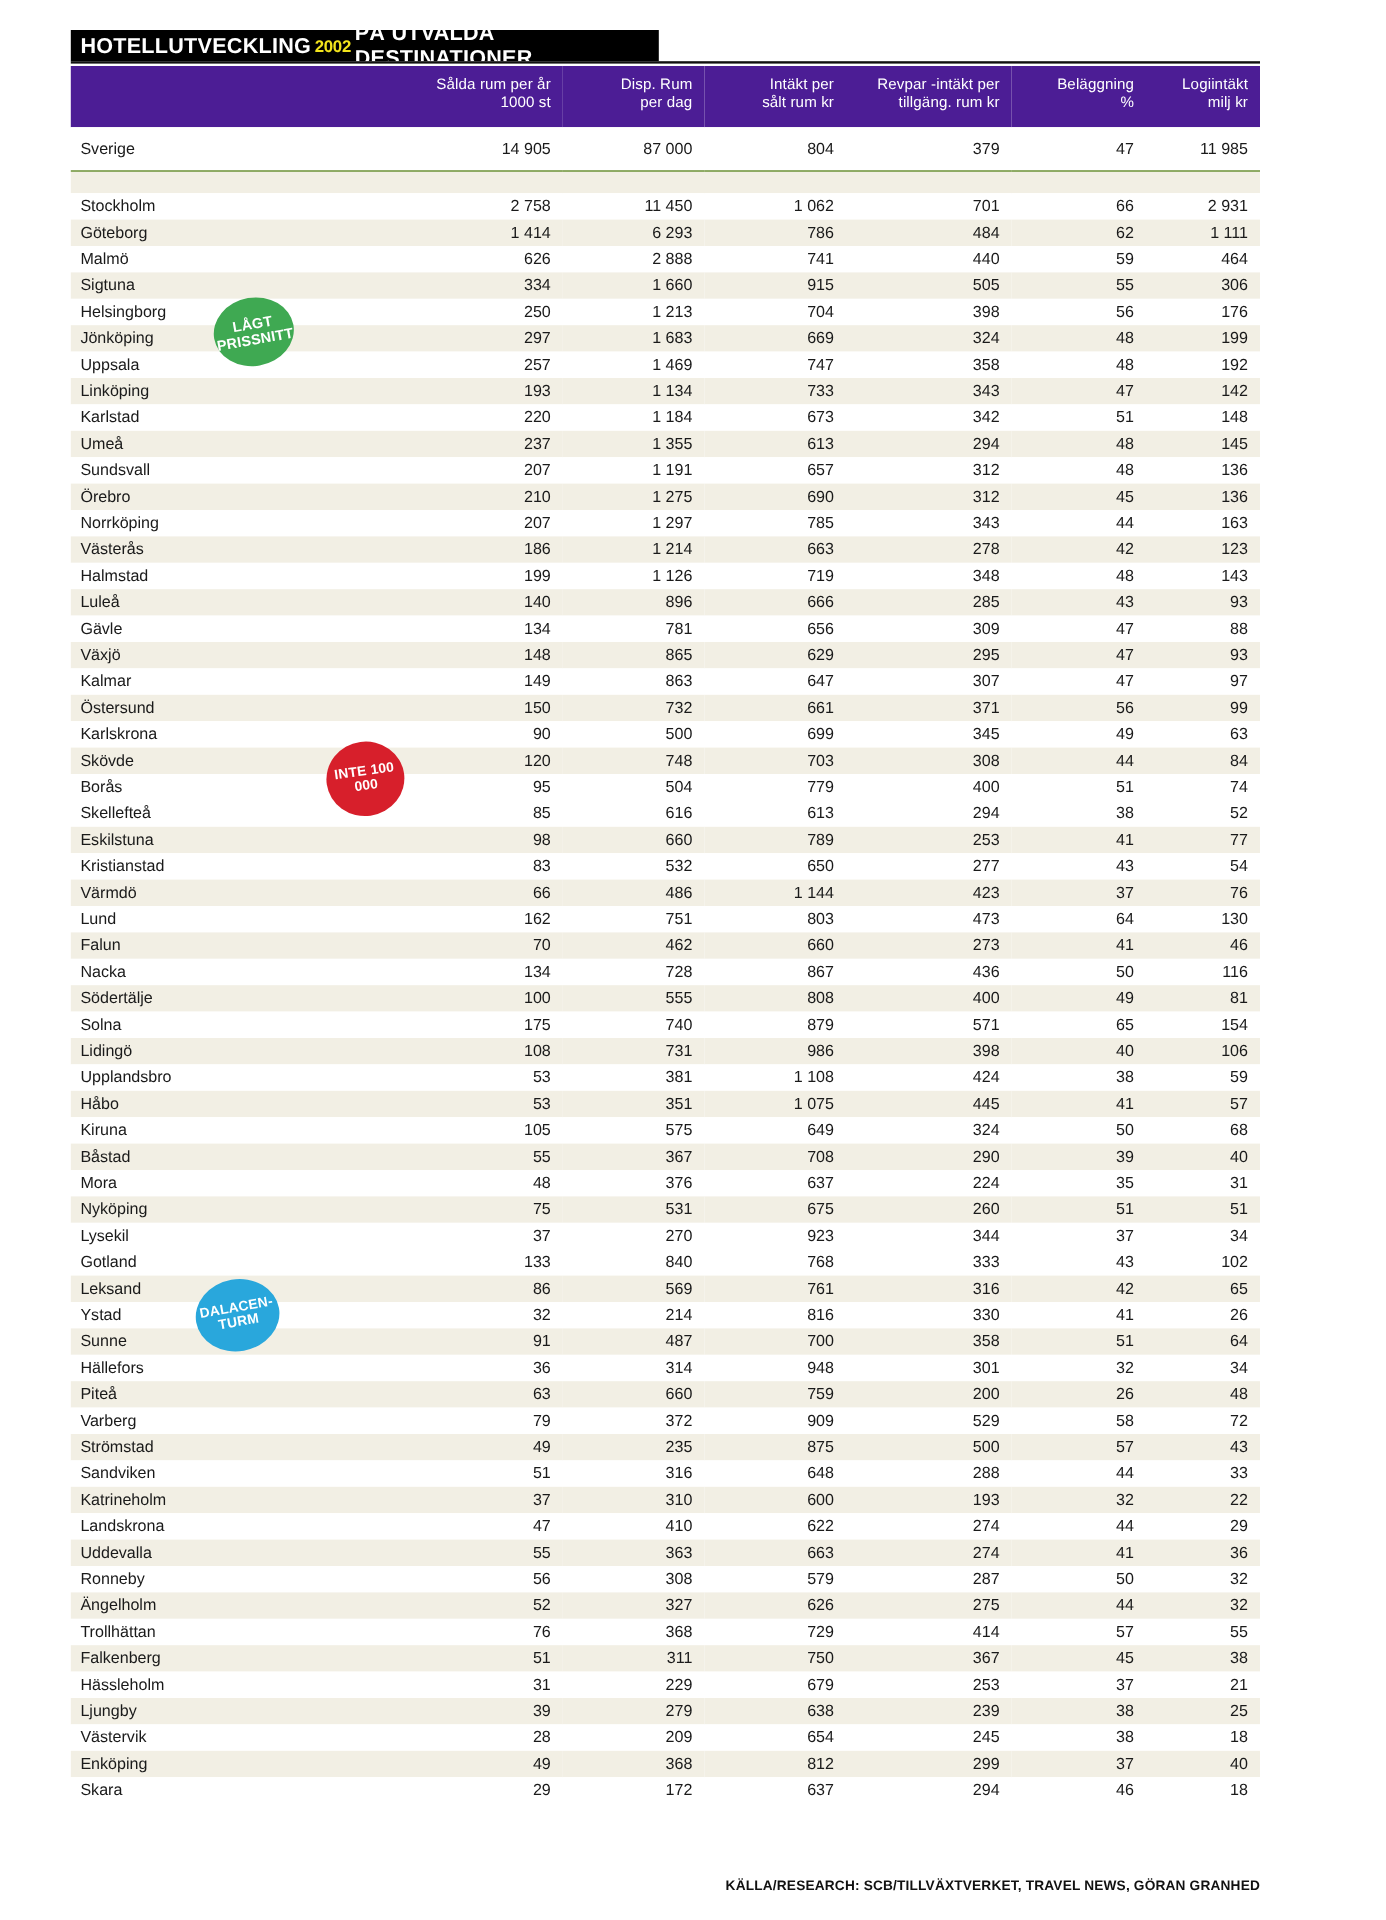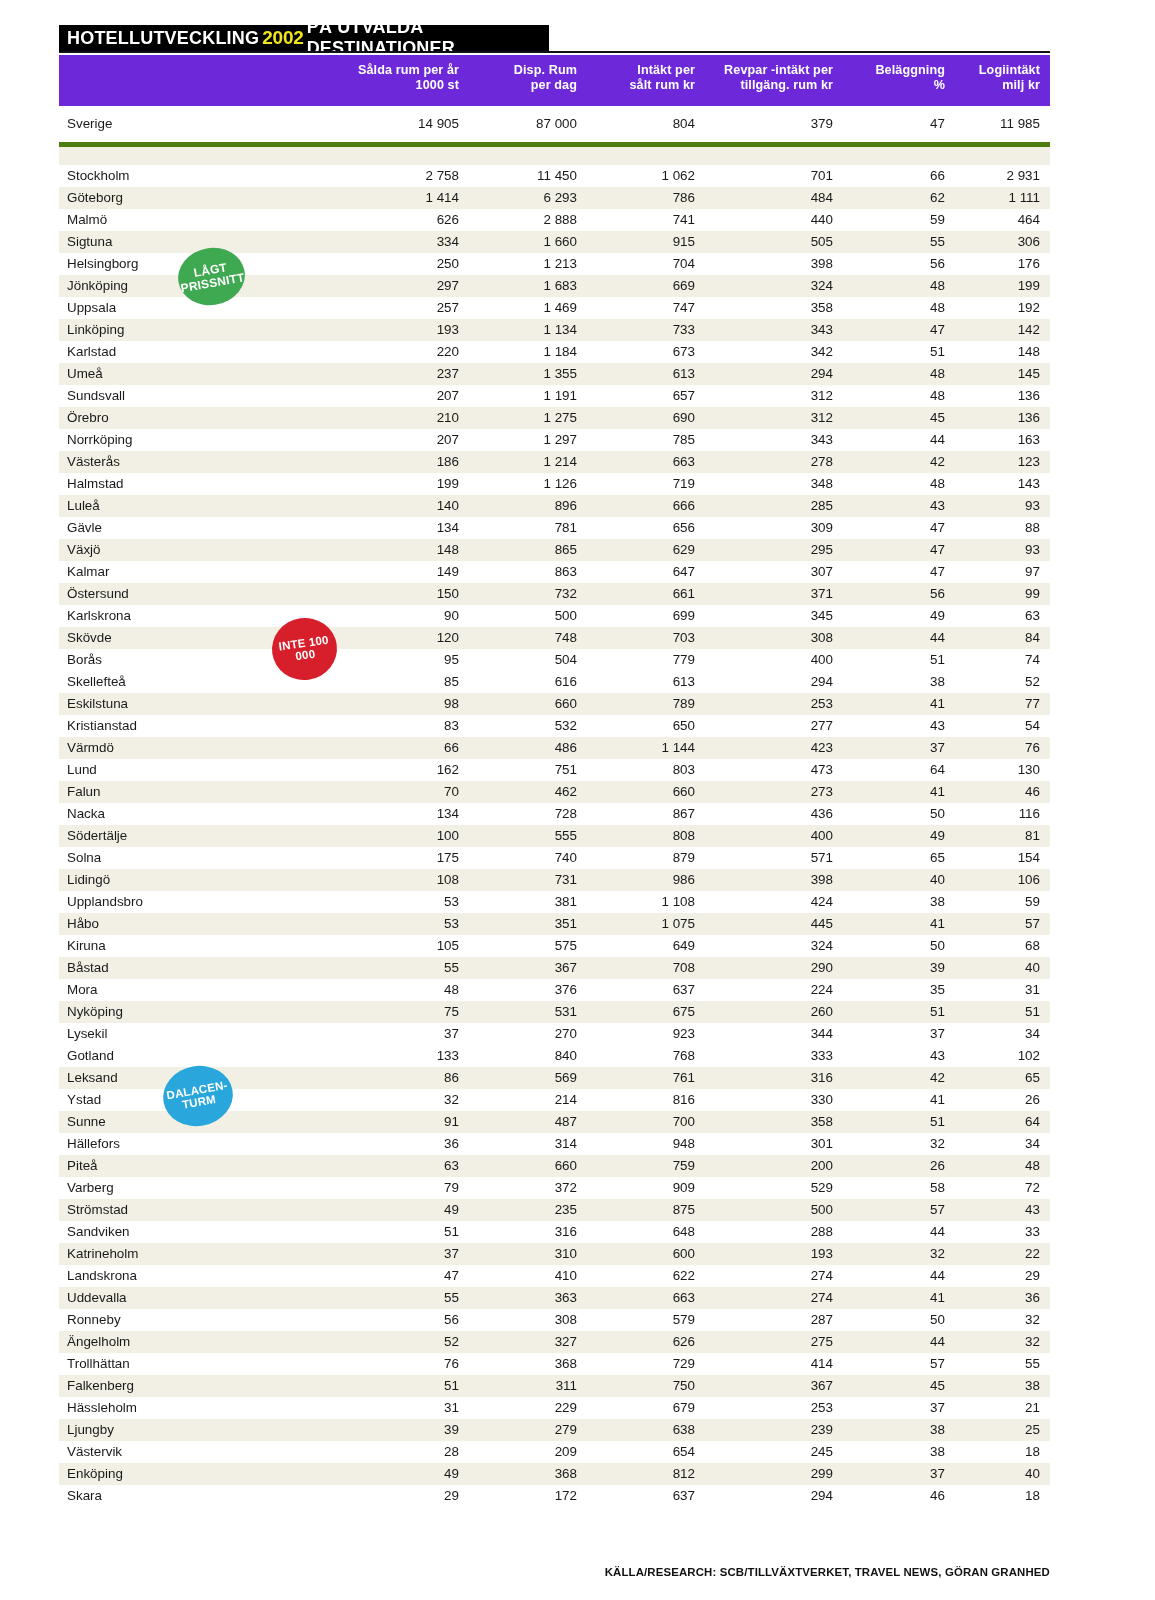--- a/index.html
+++ b/index.html
@@ -18,57 +18,57 @@
     width:490px;height:26px;
     background:#000000;
     display:flex;align-items:center;
     padding-left:8px;
     box-sizing:border-box;
   }
   .title-bar .t1,.title-bar .t3{
     color:#ffffff;font-size:18px;font-weight:bold;letter-spacing:0.2px;
   }
   .title-bar .t2{
-    color:#F2E41C;font-size:19px;font-weight:bold;
+    color:#F2E41C;font-size:14px;font-weight:bold;
     margin:16px 3px;letter-spacing:-0.2px;
   }
   .rule{
     position:absolute;left:59px;top:51px;width:991px;height:2px;background:#111;
   }
 
   
   .tbl{
     position:absolute;left:59px;top:55px;width:991px;
     border-collapse:collapse;
     table-layout:fixed;
   }
   .tbl th{
-    background:#6d28d9;color:#ffffff;
-    font-size:12.6px;font-weight:bold;
+    background:#4c1d95;color:#ffffff;
+    font-size:12.6px;font-weight:normal;
     text-align:right;vertical-align:top;
     padding:8px 10px 12px 4px;
     line-height:1.22;
     letter-spacing:0.1px;
   }
   .tbl th.c0{text-align:left;}
   .tbl td{
     font-size:13.4px;color:#1a1a1a;
     text-align:right;
     padding:3px 10px 3px 4px;
     height:16px;
     white-space:nowrap;
   }
   .tbl td.c0{text-align:left;padding-left:8px;}
   .tbl tr.alt td{background:#F2EFE4;}
   .tbl tr.white td{background:#ffffff;}
   .tbl tr.spacer td{background:#F2EFE4;height:18px;padding:0;}
   
   .tbl tr.national td{
     background:#ffffff;
-    border-bottom:5px solid #4d7c0f;
+    border-bottom:1px solid #4d7c0f;
     padding-top:10px;padding-bottom:10px;
   }
 
   
   col.w0{width:286px}
   col.w1{width:124px}
   col.w2{width:118px}
   col.w3{width:118px}
   col.w4{width:138px}
   col.w5{width:112px}

